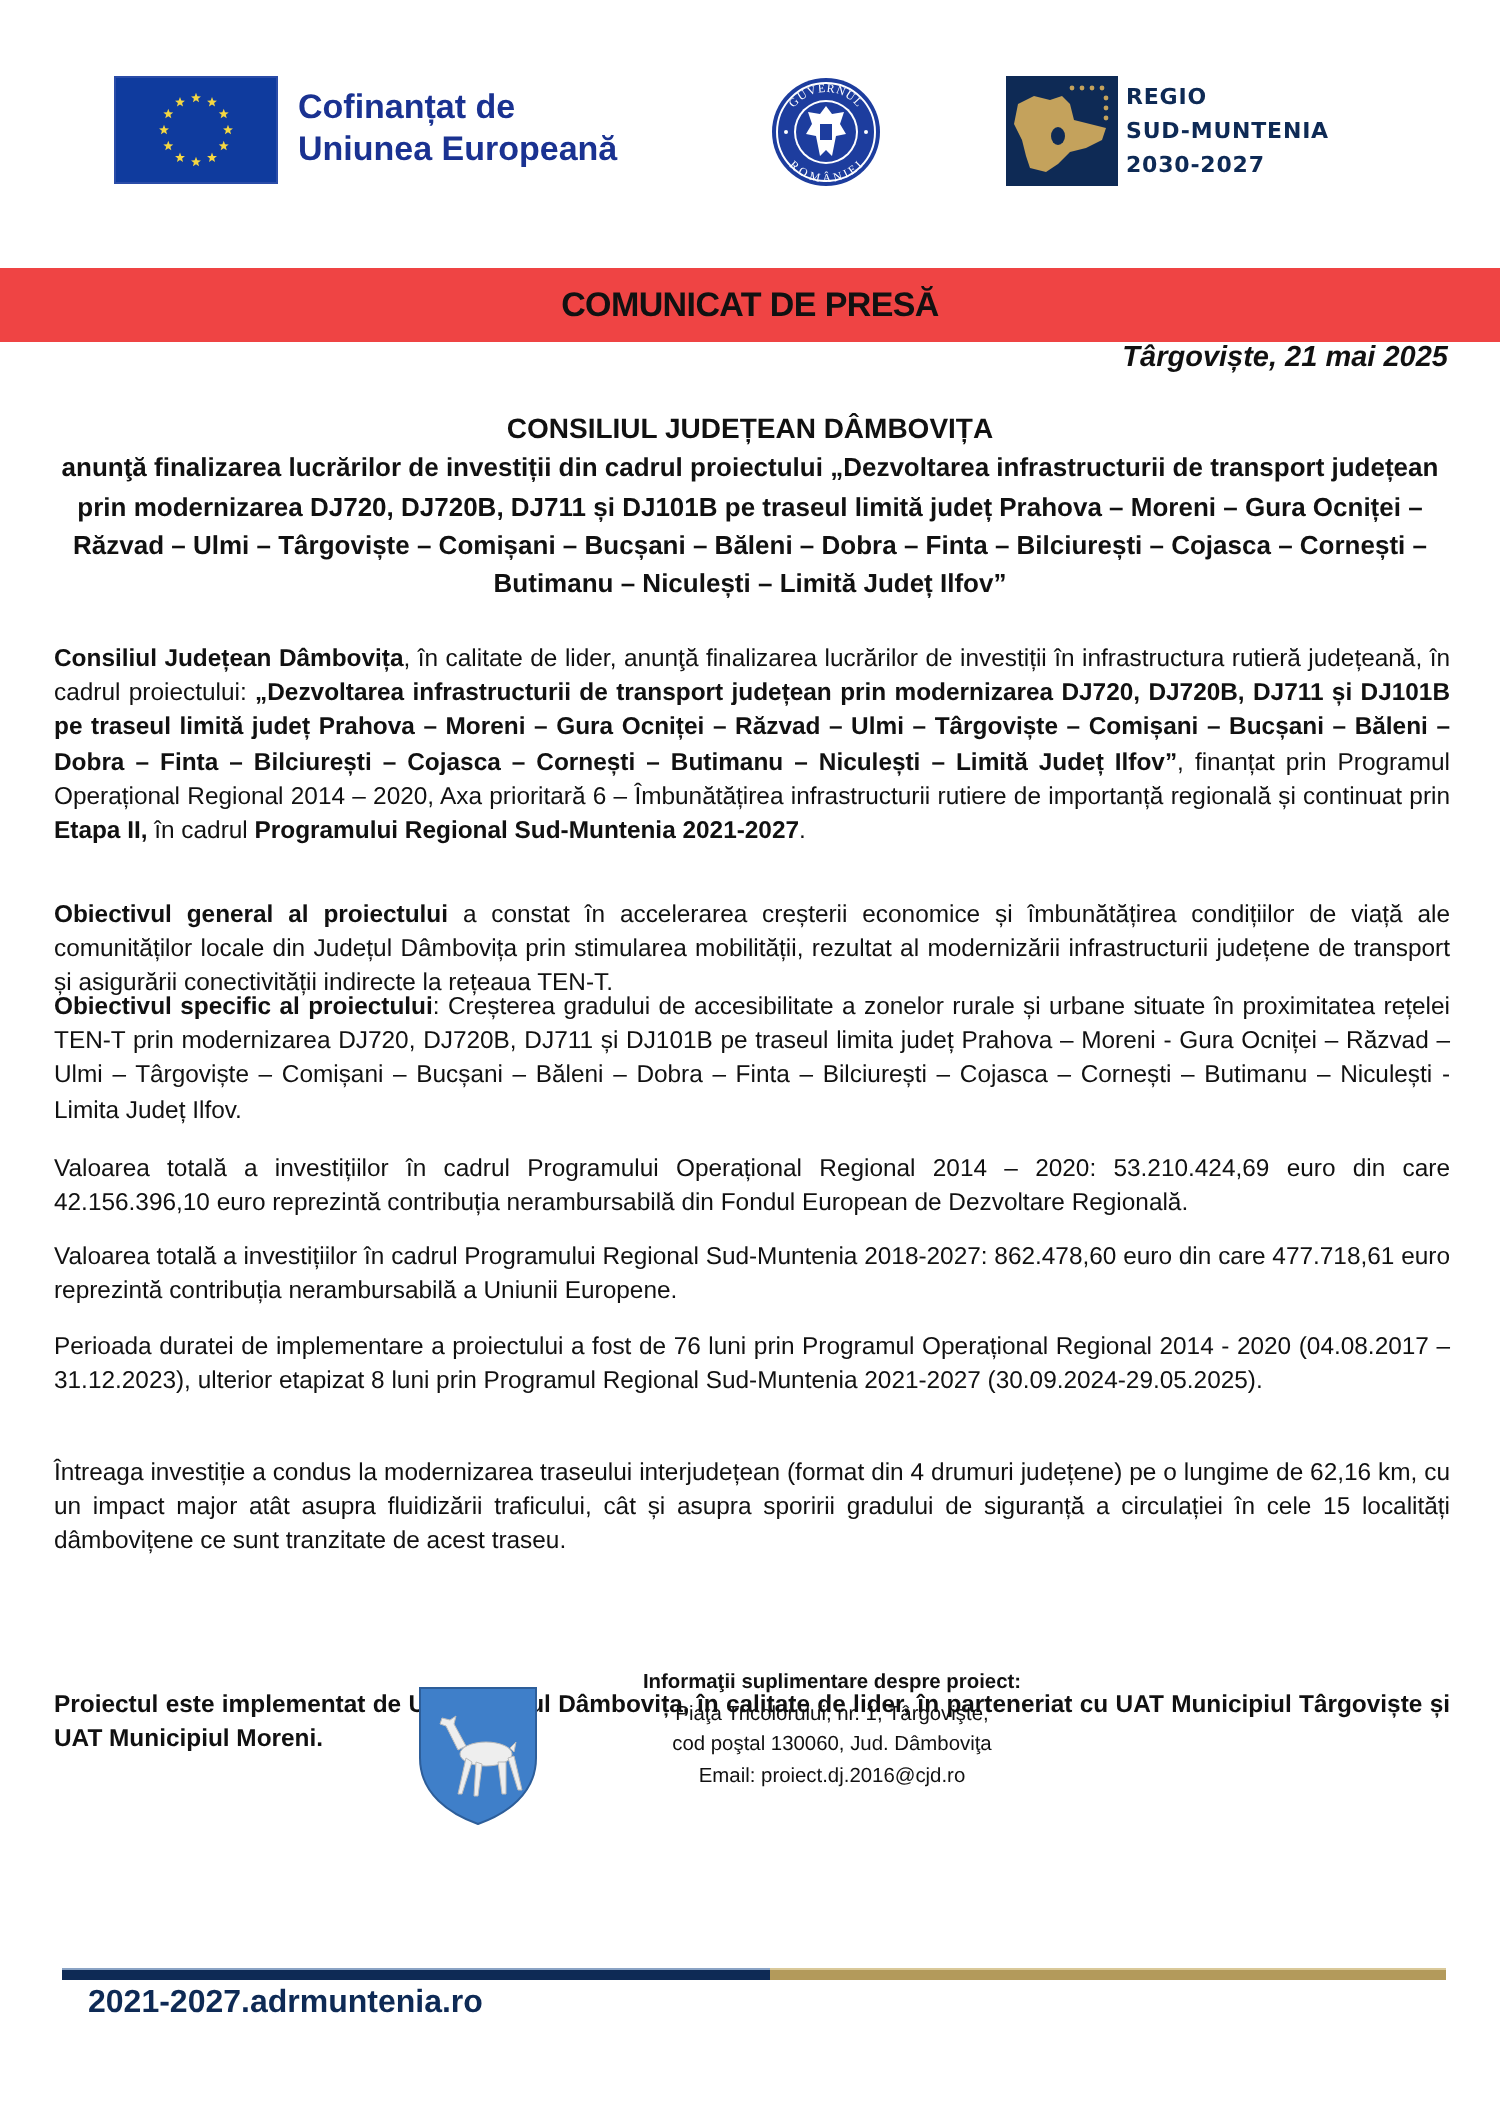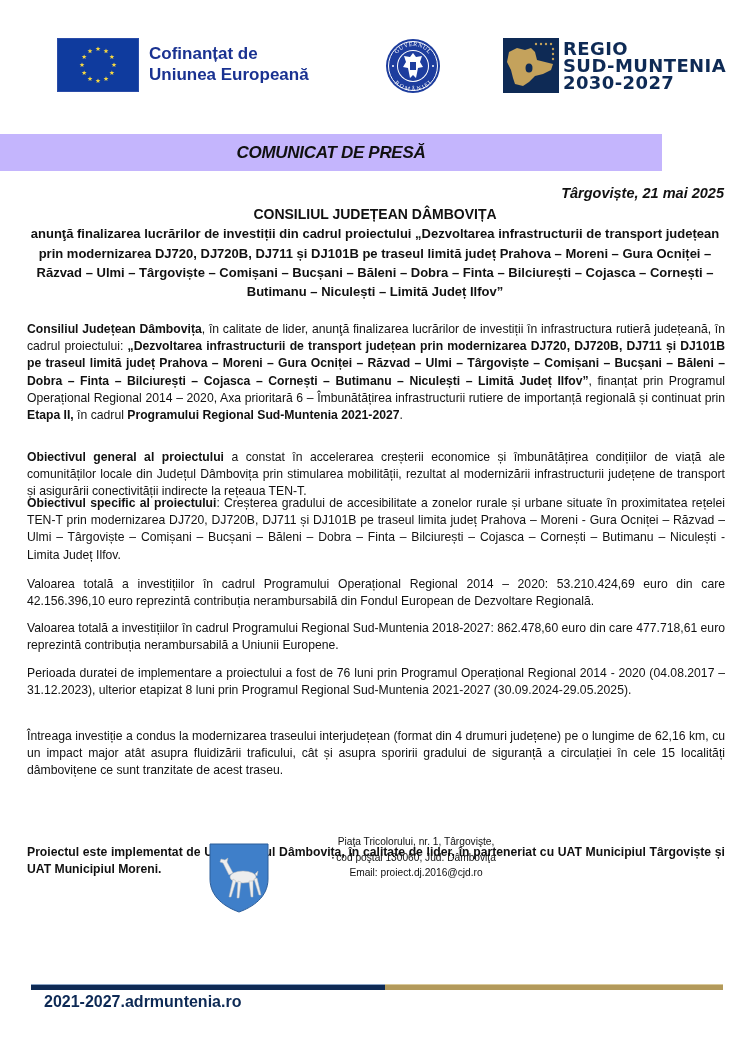--- a/index.html
+++ b/index.html
@@ -5,25 +5,25 @@
   * { box-sizing: border-box; margin: 0; padding: 0; }
   html, body { width: 750px; height: 1052px; background: #ffffff; }
   body { position: relative; font-family: "Liberation Sans", sans-serif; color: #111; overflow: hidden; }
 
   .logos { position: absolute; top: 38px; left: 0; width: 744px; height: 58px; }
   .eu-flag { position: absolute; left: 57px; top: 0; width: 82px; height: 54px; background: #0f3b9e; border: 1px solid #2a4ca8; }
   .eu-flag svg { display: block; }
   .eu-text { position: absolute; left: 149px; top: 5px; color: #1a3291; font-weight: bold; font-size: 17px; line-height: 21px; }
   .gov-seal { position: absolute; left: 385px; top: 0; width: 56px; height: 56px; }
   .regio-box { position: absolute; left: 503px; top: 0; width: 56px; height: 55px; background: #0e2a55; }
-  .regio-text { position: absolute; left: 563px; top: 2px; color: #0e2a55; font-weight: bold; font-size: 18px; line-height: 17px; letter-spacing: 0.4px; font-family: "DejaVu Sans", sans-serif; }
+  .regio-text { position: absolute; left: 563px; top: 2px; color: #0e2a55; font-weight: bold; font-size: 11px; line-height: 17px; letter-spacing: 0.4px; font-family: "DejaVu Sans", sans-serif; }
 
-  .title-band { position: absolute; top: 134px; left: 0; width: 662px; height: 37px; background: #c4b5fd; font-style: italic; }
+  .title-band { position: absolute; top: 134px; left: 0; width: 750px; height: 37px; background: #ef4444; }
   .title-band .t { position: absolute; left: 0; right: 0; top: 9px; text-align: center; font-weight: bold; font-size: 17px; letter-spacing: -0.3px; }
-  .dateline { position: absolute; right: 26px; top: 185px; font-weight: bold; font-style: italic; font-size: 14.5px; text-align: right; }
+  .dateline { position: absolute; right: 26px; top: 171px; font-weight: bold; font-style: italic; font-size: 14.5px; text-align: right; }
 
   .headline { position: absolute; left: 20px; width: 710px; top: 205px; text-align: center; font-weight: bold; font-size: 13px; line-height: 19.3px; }
   .headline .h1 { font-size: 14px; }
 
   .body { position: absolute; left: 27px; width: 698px; font-size: 12.2px; line-height: 17.2px; text-align: justify; }
   .body b { font-weight: bold; }
   .p1 { top: 321px; }
   .p2 { top: 449px; }
   .p3 { top: 495px; }
   .p4 { top: 576px; }
@@ -137,20 +137,21 @@
       <path d="M26 38 L22 56 L24 56 L29 40 Z"></path>
       <path d="M31 40 L30 57 L32 57 L34 41 Z"></path>
       <path d="M42 40 L44 56 L46 56 L46 40 Z"></path>
       <path d="M47 38 L52 54 L54 54 L50 37 Z"></path>
       <path d="M48 33 L51 30 L50 35 Z"></path>
     </g>
   </svg>
 </div>
 
 <div class="contact">
+  <div class="b">Informaţii suplimentare despre proiect:</div>
   <div>Piaţa Tricolorului, nr. 1, Târgovişte,</div>
   <div>cod poştal 130060, Jud. Dâmboviţa</div>
   <div>Email: proiect.dj.2016@cjd.ro</div>
 </div>
 
 <div class="footer-bar-left"></div>
 <div class="footer-bar-right"></div>
 <div class="footer-url">2021-2027.adrmuntenia.ro</div>
 
 </body></html>

